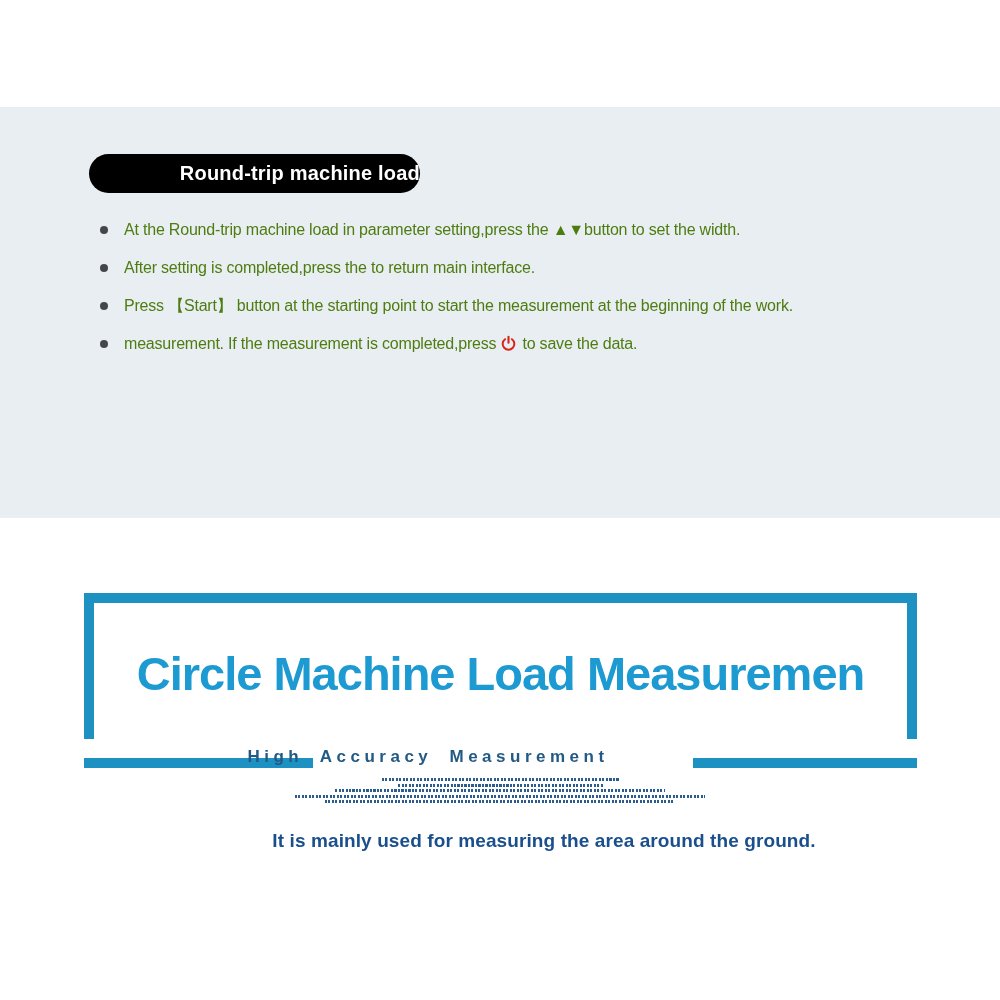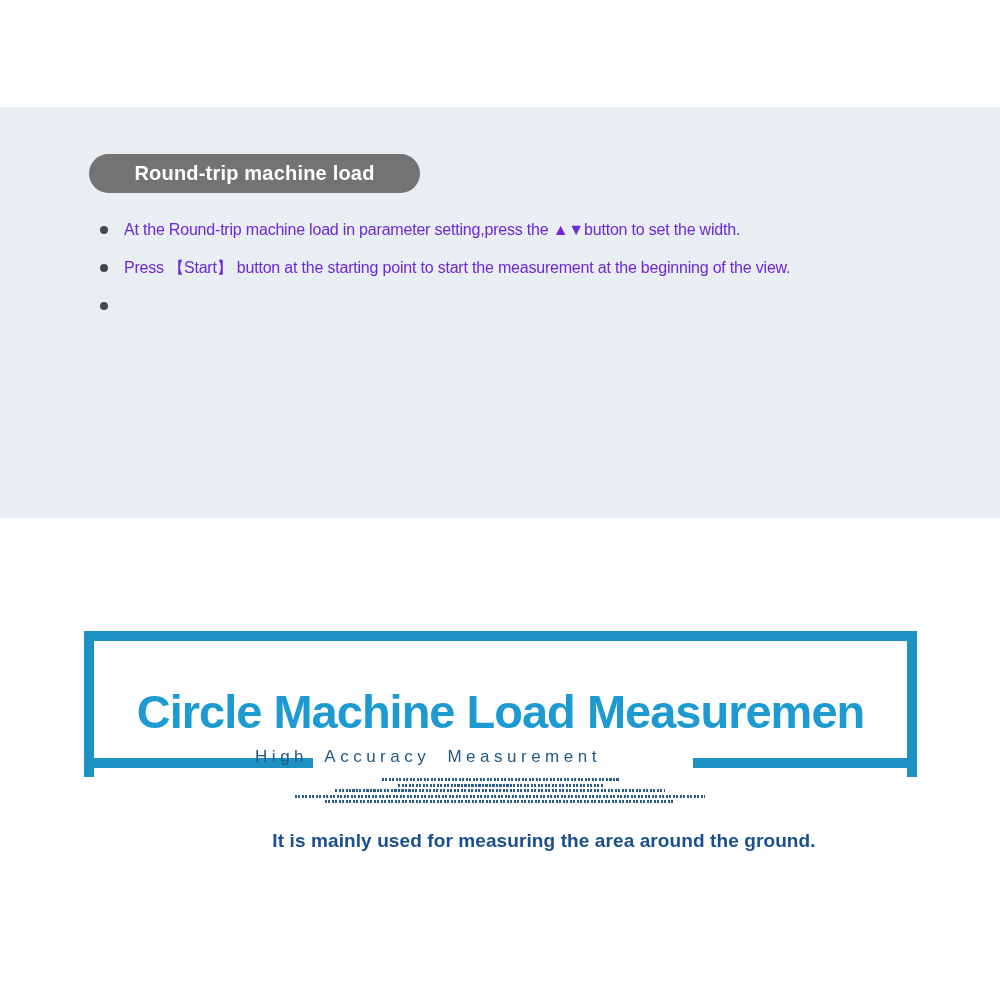--- a/index.html
+++ b/index.html
@@ -13,23 +13,23 @@
   .band {
     position: absolute;
     left: 0; top: 107px;
     width: 1000px; height: 411px;
     background: #e9eef3;
   }
   .badge {
     position: absolute;
     left: 89px; top: 154px;
     width: 331px; height: 39px;
-    background: #737373;
+    background: #000000;
     border-radius: 20px;
-    display: flex; align-items: center; justify-content: center;
+    display: flex; align-items: center; justify-content: flex-end;
     color: #ffffff;
     font-size: 20px;
     font-weight: bold;
     letter-spacing: 0.2px;
   }
   .instructions {
     position: absolute;
     left: 100px; top: 211px;
     width: 815px;
   }
@@ -38,32 +38,32 @@
     flex: 0 0 auto;
     width: 8px; height: 8px;
     border-radius: 50%;
     background: #43474a;
     margin: 15px 16px 0 0;
   }
   .item-text {
     flex: 1;
     font-size: 16px;
     line-height: 38px;
-    color: #6d28d9;
+    color: #4d7c0f;
     letter-spacing: -0.2px;
   }
   .item-text .line { display: block; }
   .power-icon-svg {
     display: inline-block;
     vertical-align: -3px;
     margin: 0 5px 0 4px;
   }
   .hero-box {
     position: absolute;
-    left: 84px; top: 631px;
+    left: 84px; top: 593px;
     width: 833px; height: 146px;
     border: 10px solid #1e91c3;
     border-bottom: none;
     box-sizing: border-box;
     display: flex; align-items: center; justify-content: center;
   }
   .hero-title {
     color: #1d9ad1;
     font-size: 47px;
     font-weight: bold;
@@ -78,21 +78,21 @@
   }
   .bottom-bar.left  { left: 84px;  width: 229px; }
   .bottom-bar.right { left: 693px; width: 224px; }
   .hero-subtitle {
     position: absolute;
     left: 0; top: 747px;
     width: 856px;
     text-align: center;
     color: #235a85;
     font-size: 17px;
-    font-weight: normal;
+    font-weight: bold;
     letter-spacing: 4.5px;
     word-spacing: 8px;
   }
   .microtext {
     position: absolute;
     left: 0; top: 778px;
     width: 1000px;
   }
   .micro-line {
     height: 3px;
@@ -120,25 +120,35 @@
   <span>Round-trip machine load</span>
 </div>
 
 <div class="instructions">
   <div class="item">
     <span class="dot"></span>
     <span class="item-text">At the Round-trip machine load in parameter setting,press the ▲▼button to set the width.</span>
   </div>
   <div class="item">
     <span class="dot"></span>
-    <span class="item-text">Press 【Start】 button at the starting point to start the measurement at the beginning of the view.</span>
+    <span class="item-text">After setting is completed,press the to return main interface.</span>
+  </div>
+  <div class="item">
+    <span class="dot"></span>
+    <span class="item-text">Press 【Start】 button at the starting point to start the measurement at the beginning of the work.</span>
   </div>
   <div class="item">
     <span class="dot"></span>
     <span class="item-text">
+      <span class="line">
+        <span>measurement. If the measurement is completed,press</span><svg class="power-icon-svg" width="17" height="17" viewBox="0 0 24 24">
+            <path d="M12 2.5 V 11" stroke="#da2418" stroke-width="3" stroke-linecap="round" fill="none"></path>
+            <path d="M7.1 5.9 a 8.2 8.2 0 1 0 9.8 0" stroke="#da2418" stroke-width="2.8" stroke-linecap="round" fill="none"></path>
+          </svg><span>to save the data.</span>
+      </span>
     </span>
   </div>
 </div>
 
 <div class="hero-box">
   <div class="hero-title">Circle Machine Load Measuremen</div>
 </div>
 <div class="bottom-bar left"></div>
 <div class="bottom-bar right"></div>
 <div class="hero-subtitle">High Accuracy Measurement</div>

